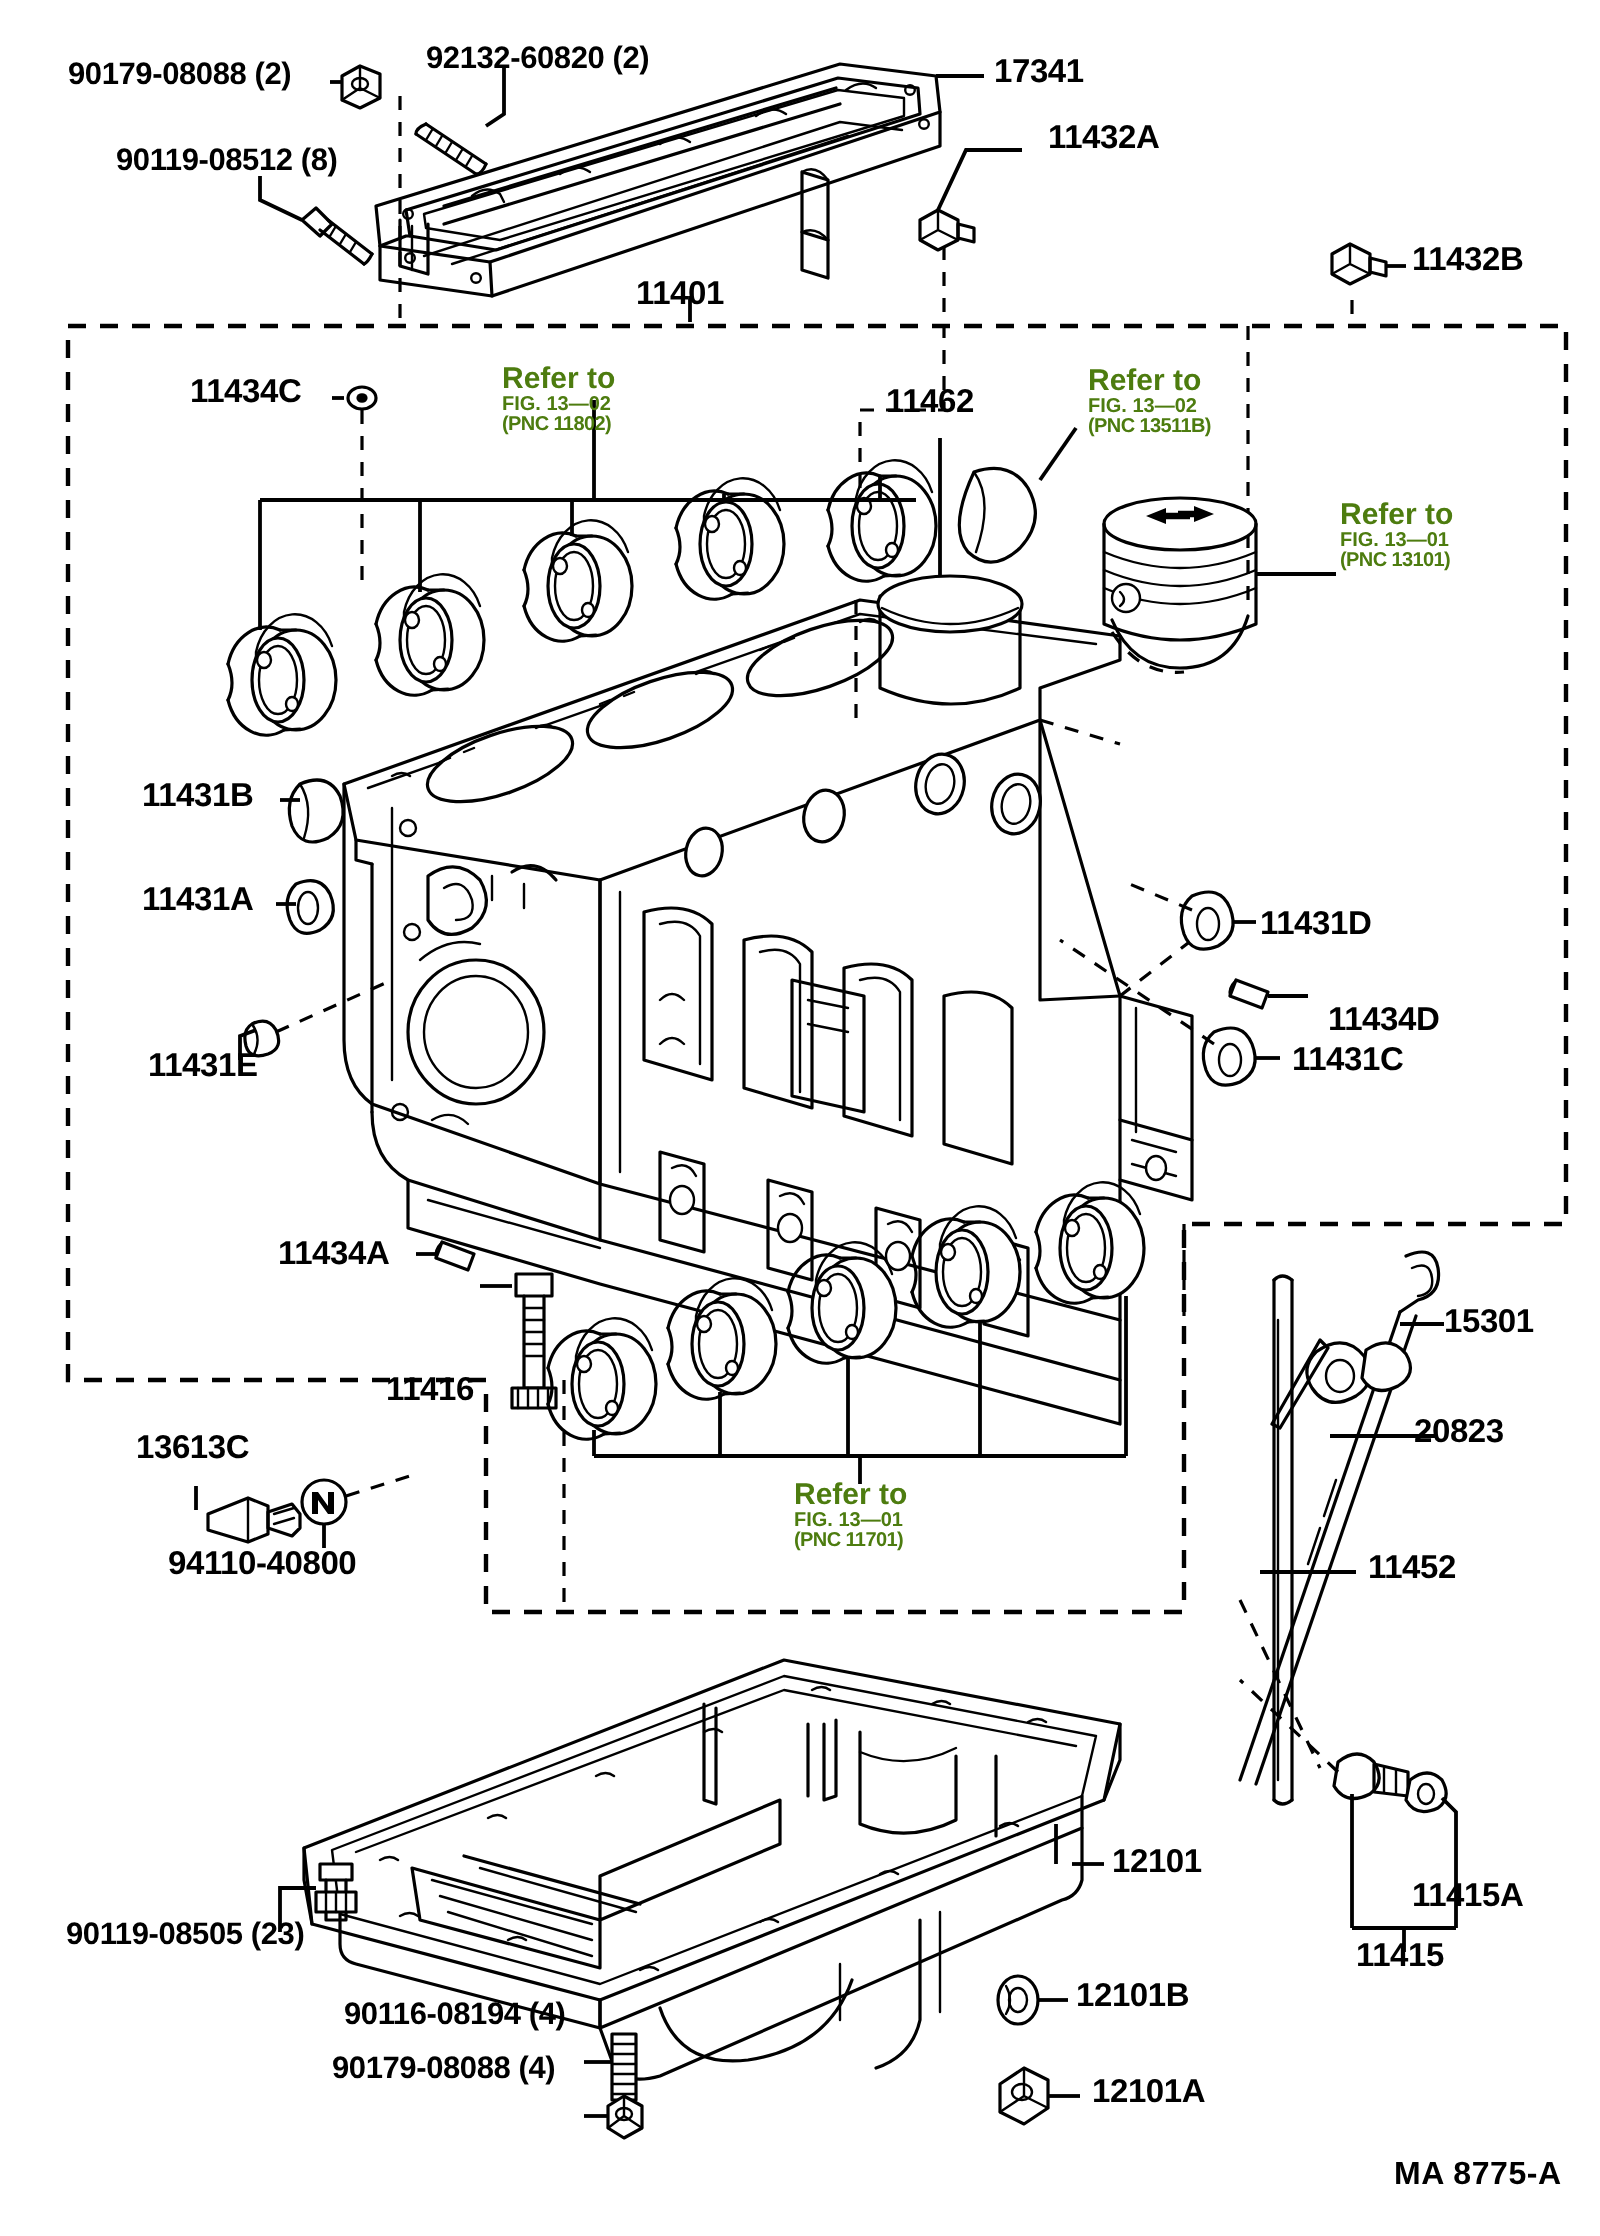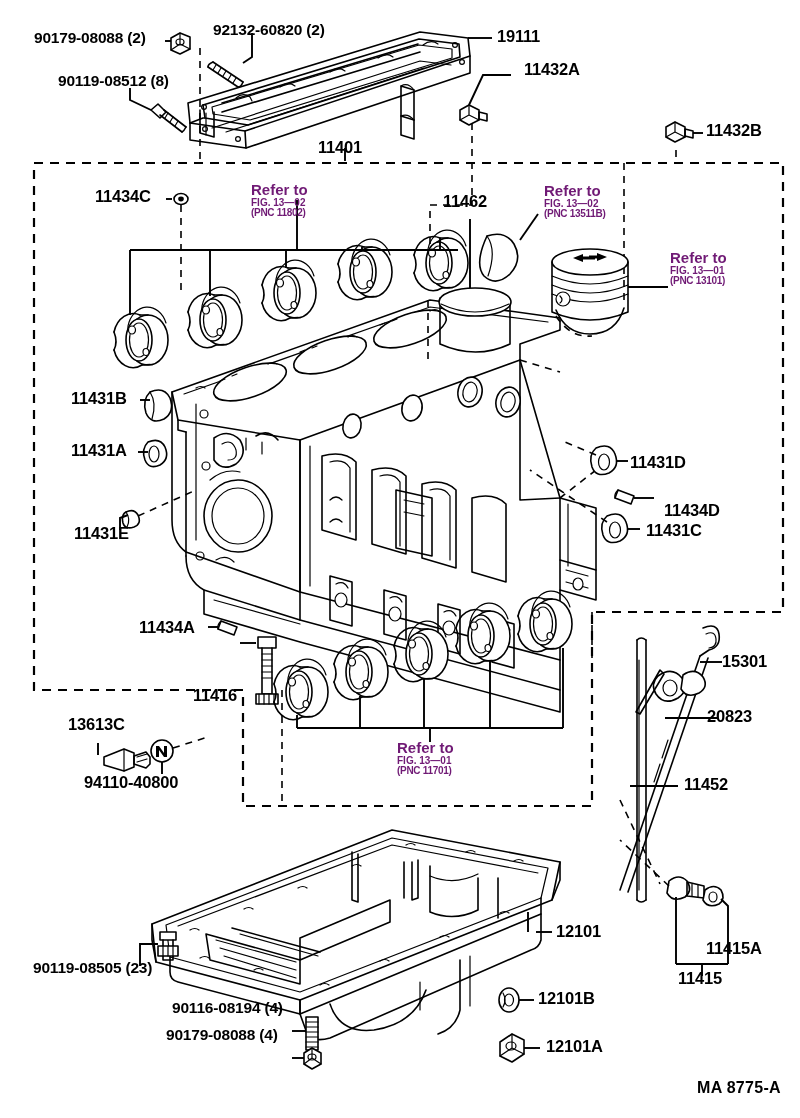--- a/index.html
+++ b/index.html
@@ -36,21 +36,21 @@
   .lbl.n {            
     font-size: 16.5px;
   }
   .lbl.nsm {          
     font-size: 15.5px;
   }
   .refblk {
     position: absolute;
     font-family: "Liberation Sans", sans-serif;
     font-weight: bold;
-    color: #701a75;
+    color: #4d7c0f;
     line-height: 1.04;
     white-space: nowrap;
   }
   .refblk .r1 { font-size: 15px; display:block; }
   .refblk .r2 { font-size: 10px; display:block; }
   .refblk .r3 { font-size: 10px; display:block; letter-spacing:-0.3px; }
   .code {
     position: absolute;
     font-size: 16px;
     font-weight: bold;
@@ -527,21 +527,21 @@
       <ellipse cx="511" cy="1046" rx="5" ry="4" class="st"></ellipse>
     </g>
     <path class="ld" d="M 524 1048 L 540 1048"></path>
 
     <path class="ld" d="M 536 932 L 552 932"></path>
     <path class="ld" d="M 528 912 L 528 932"></path>
   </svg>
 
   <div class="lbl nsm" style="left:34px;  top:30px;">90179-08088 (2)</div>
   <div class="lbl nsm" style="left:213px; top:22px;">92132-60820 (2)</div>
-  <div class="lbl n" style="left:497px; top:28px;">19111</div>
+  <div class="lbl n" style="left:497px; top:28px;">17341</div>
   <div class="lbl n" style="left:524px; top:61px;">11432A</div>
   <div class="lbl nsm" style="left:58px;  top:73px;">90119-08512 (8)</div>
   <div class="lbl n" style="left:706px; top:122px;">11432B</div>
   <div class="lbl n" style="left:318px; top:139px;">11401</div>
 
   <div class="lbl n" style="left:95px;  top:188px;">11434C</div>
   <div class="lbl n" style="left:443px; top:193px;">11462</div>
 
   <div class="lbl n" style="left:71px;  top:390px;">11431B</div>
   <div class="lbl n" style="left:71px;  top:442px;">11431A</div>

